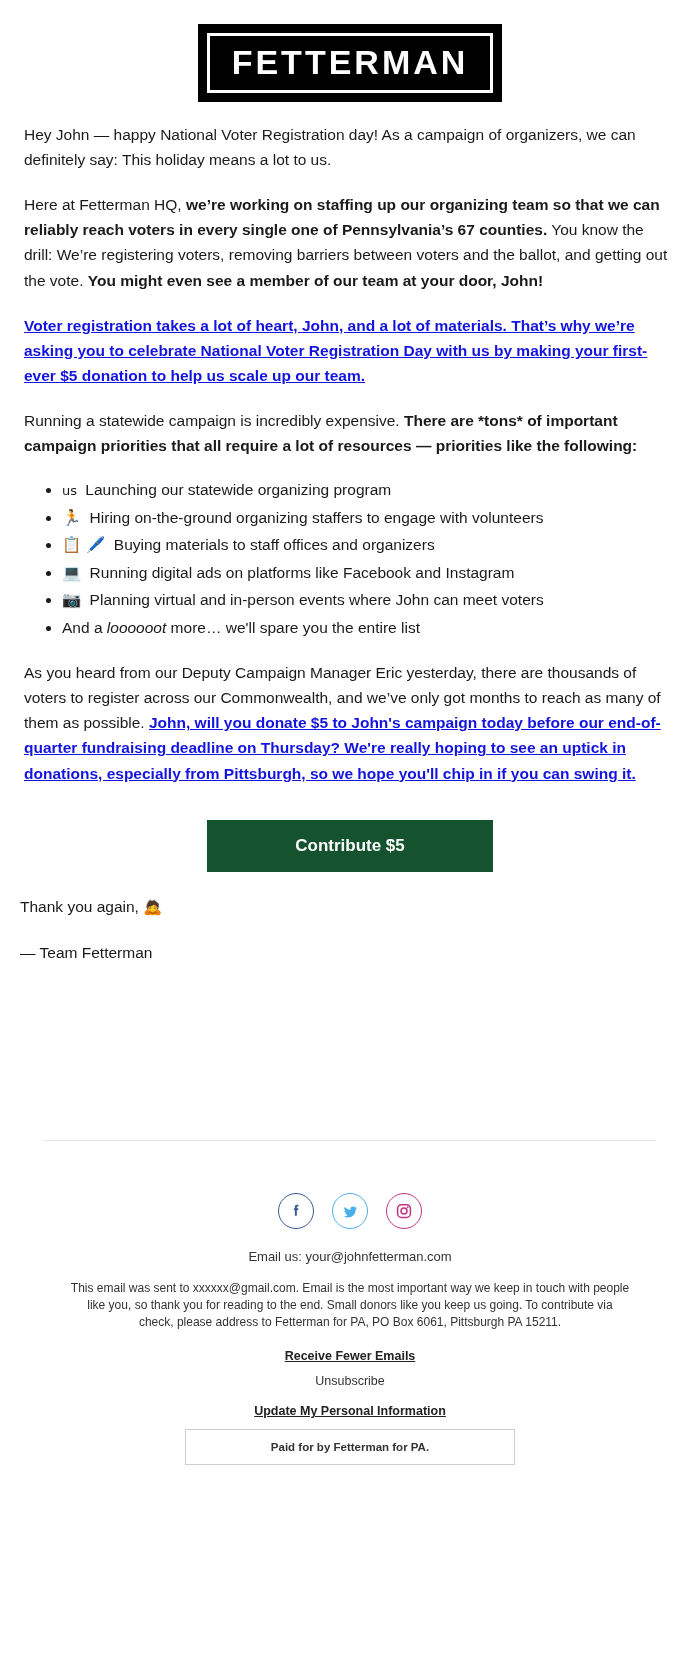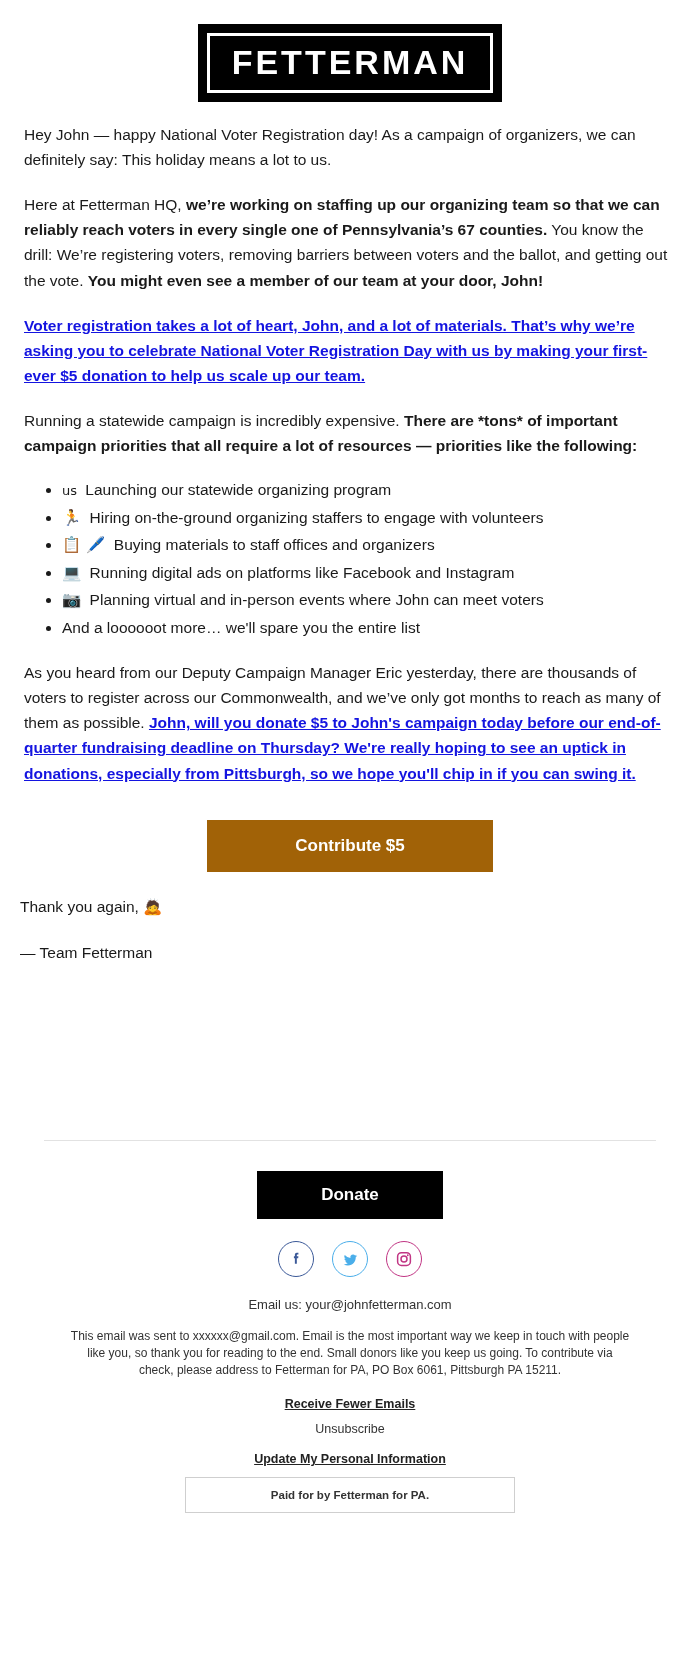--- a/index.html
+++ b/index.html
@@ -39,21 +39,21 @@
 
   
   .body-content { padding: 10px 24px 0; }
   p.para {
     font-size: 15.5px;
     line-height: 1.62;
     margin: 0 0 20px;
     color: #1a1a1a;
   }
   .b { font-weight: bold; }
-  .i { }
+  .i { font-style: italic; }
   a.inline-link,
   .linkpara {
     color: #1414e0;
     font-weight: bold;
   }
   p.linkpara {
     font-size: 15.5px;
     line-height: 1.62;
     margin: 0 0 20px;
     display: block;
@@ -70,21 +70,21 @@
     margin: 0 0 3px;
     color: #1a1a1a;
   }
   .emo { font-family: "DejaVu Sans", sans-serif; margin-right: 4px; }
   .emo-small { font-size: 13px; }
 
   
   .cta-block { text-align: center; padding: 14px 0 22px; }
   .cta-btn {
     display: inline-block;
-    background: #a16207;
+    background: #14532d;
     color: #ffffff;
     font-size: 17px;
     font-weight: bold;
     padding: 16px 88px;
     text-decoration: none;
     border: none;
     font-family: "Liberation Sans", sans-serif;
     cursor: pointer;
     line-height: 1.2;
   }
@@ -231,21 +231,20 @@
     <span>Thank you again, </span><span class="emo">🙇</span>
   </p>
   <p class="signoff second">— Team Fetterman</p>
 
   <div class="spacer"></div>
 
   <hr class="divider">
 
   <div class="footer">
 
-    <a class="donate-btn" href="#">Donate</a>
 
     <div class="social-row">
       <span class="social-ico ico-fb">
         <svg width="18" height="18" viewBox="0 0 24 24" aria-hidden="true">
           <path fill="#3b5998" d="M15.2 8.3h-2.1V6.9c0-.6.4-.8.7-.8h1.4V3.6h-2c-2.2 0-2.7 1.6-2.7 2.7v2h-1.3v2.6h1.3v7.5h2.6v-7.5h1.8l.3-2.6z"></path>
         </svg>
       </span>
       <span class="social-ico ico-tw">
         <svg width="19" height="19" viewBox="0 0 24 24" aria-hidden="true">
           <path fill="#4aaeea" d="M20.5 7.3c-.6.3-1.3.5-2 .6.7-.4 1.2-1.1 1.5-1.9-.7.4-1.4.7-2.2.9a3.4 3.4 0 0 0-5.9 3.1A9.7 9.7 0 0 1 4.8 6.4a3.4 3.4 0 0 0 1.1 4.6c-.6 0-1.1-.2-1.6-.4 0 1.7 1.2 3.1 2.8 3.4-.5.1-1 .2-1.6.1.4 1.4 1.7 2.4 3.2 2.4A6.9 6.9 0 0 1 3.5 18a9.7 9.7 0 0 0 5.3 1.5c6.3 0 9.8-5.3 9.8-9.8v-.5c.7-.5 1.3-1.1 1.9-1.9z"></path>

